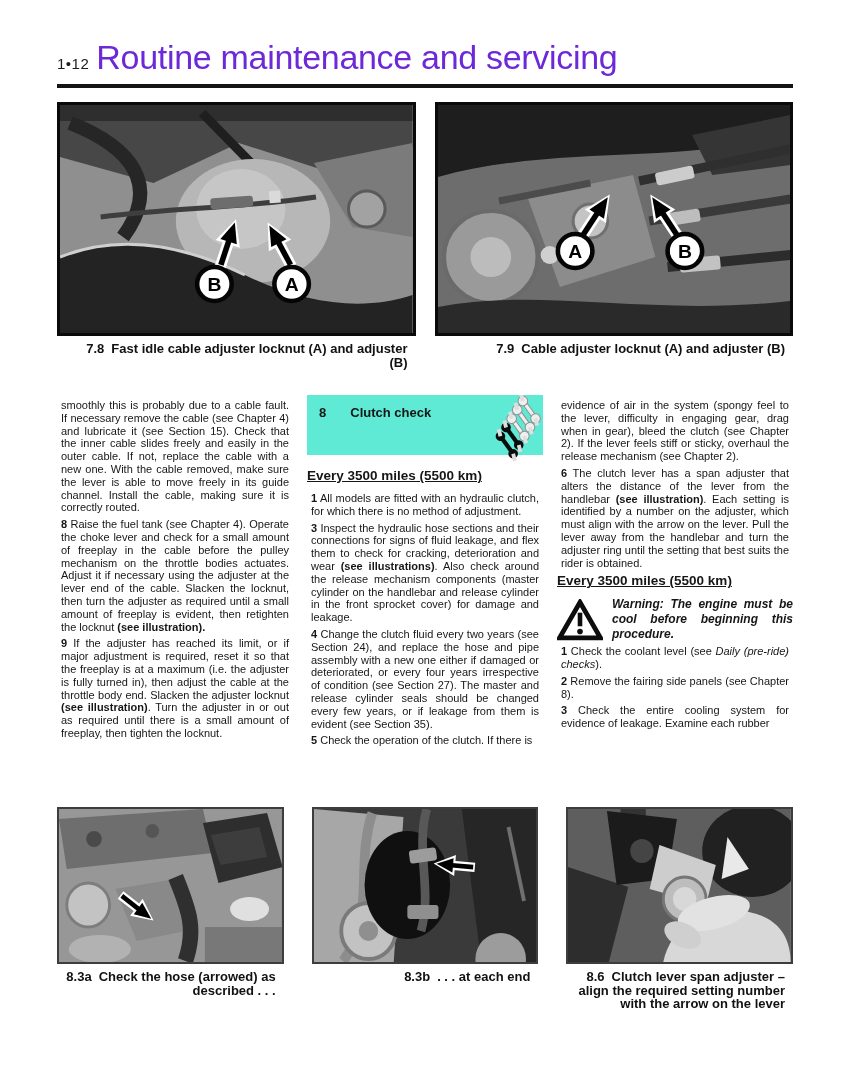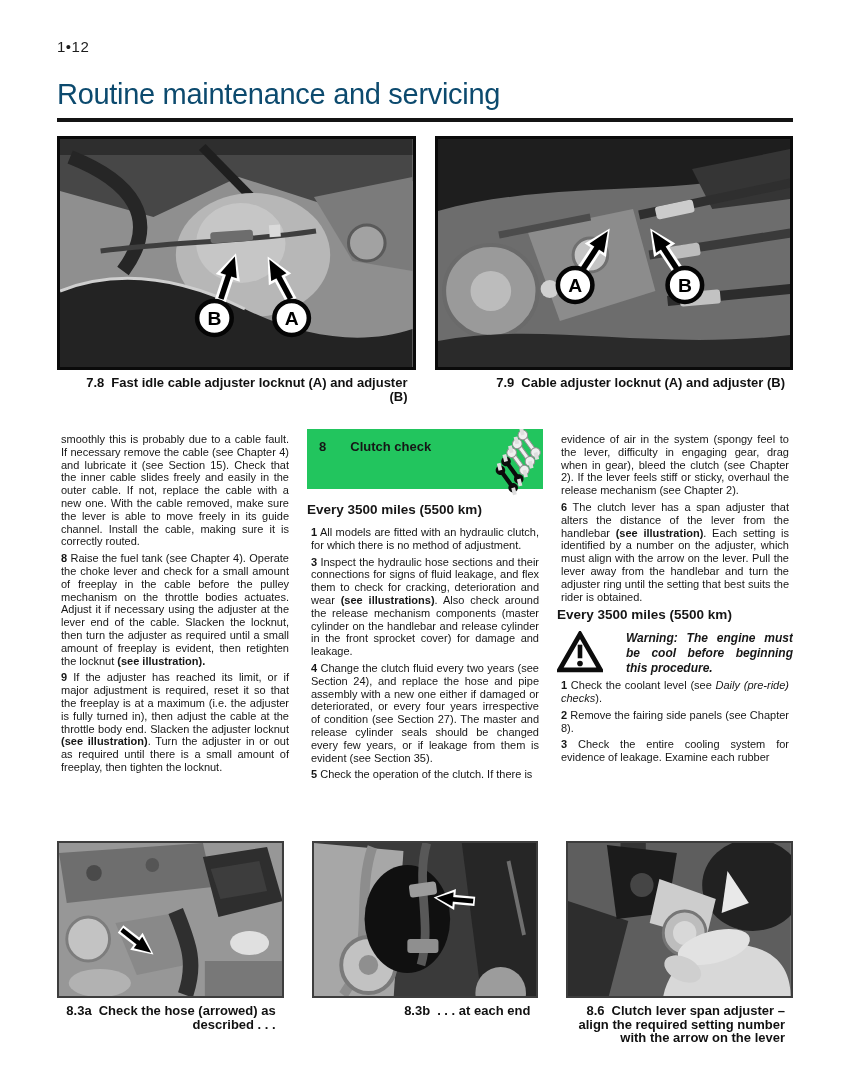--- a/index.html
+++ b/index.html
@@ -2,23 +2,23 @@
 <html><head>
 <meta charset="utf-8">
 <style>
   html,body { margin:0; padding:0; background:#ffffff; }
   .page {
     position:relative; width:850px; height:1086px; background:#ffffff;
     font-family:"Liberation Sans", sans-serif; color:#161616;
     box-sizing:border-box; padding:38px 57px 0 57px; overflow:hidden;
   }
   
-  .hdr { display:flex; align-items:baseline; gap:23px;flex-direction:column; }
+  .hdr { display:flex; align-items:baseline; gap:7px; }
   .pagenum { font-size:15px; color:#1c1c1c; letter-spacing:0.5px; }
-  .title { font-size:29px; font-weight:400; color:#0c4a6e; letter-spacing:-0.3px; }
+  .title { font-size:34px; font-weight:400; color:#6d28d9; letter-spacing:-0.3px; }
   .rule { height:4px; background:#141414; margin-top:7px; }
 
   
   .figrow { display:flex; gap:19px; margin-top:14px; }
   .figrow.bottom { gap:28px; margin-top:0; }
   .fig { flex:1; min-width:0; }
   .photo { position:relative; background:#888; }
   .photo-top { border:3px solid #0a0a0a; height:228px; }
   .photo-bot { border:2px solid #3d3d3d; height:153px; }
   .photo svg { display:block; width:100%; height:100%; }
@@ -30,33 +30,33 @@
   .capnum { margin-right:7px; white-space:nowrap; }
 
   
   .cols { display:flex; gap:14px; margin-top:26px; height:412px; }
   .col { flex:1; min-width:0; text-align:justify; font-size:11px; line-height:12.8px; overflow:hidden; }
   .col p { margin:4px; }
   .b { font-weight:bold; }
   .i { font-style:italic; }
 
   .section-box {
-    position:relative; background:#22c55e; height:60px; box-sizing:border-box;
+    position:relative; background:#5eead4; height:60px; box-sizing:border-box;
     padding:12px 0 0 12px; text-align:left; margin-bottom:13px;
   }
   .section-box .num { font-weight:bold; font-size:13px; }
   .section-box .stitle { font-weight:bold; font-size:13px; margin-left:21px; }
   .spanners { position:absolute; right:3px; top:2px; width:46px; height:58px; overflow:visible; }
   .sp-out { fill:#efefef; stroke:#8f8f8f; stroke-width:1.2px; }
   .sp-solid { fill:#0c0c0c; }
 
-  .interval { font-weight:bold; font-size:13.5px; line-height:16px; margin:0 0 8px 0; text-align:left; }
+  .interval { font-weight:bold; font-size:13.5px; line-height:16px; margin:0 0 8px 0; text-align:left;text-decoration:underline; }
   .mt10 { margin-top:10px; }
 
-  .warning { display:flex; gap:23px; margin:5px 0 4px 0; align-items:flex-start; }
+  .warning { display:flex; gap:9px; margin:5px 0 4px 0; align-items:flex-end; }
   .warning-tri { flex:0 0 46px; width:46px; height:42px; }
   .warning-text { font-weight:bold; font-style:italic; font-size:12px; line-height:14.6px; text-align:justify; }
 
   .defs { position:absolute; width:0; height:0; }
 
   .ann-circle { fill:#ffffff; stroke:#050505; stroke-width:4.5px; }
   .ann-letter { font-family:"Liberation Sans",sans-serif; font-size:19px; font-weight:bold; fill:#000; }
 </style>
 </head>
 <body>

